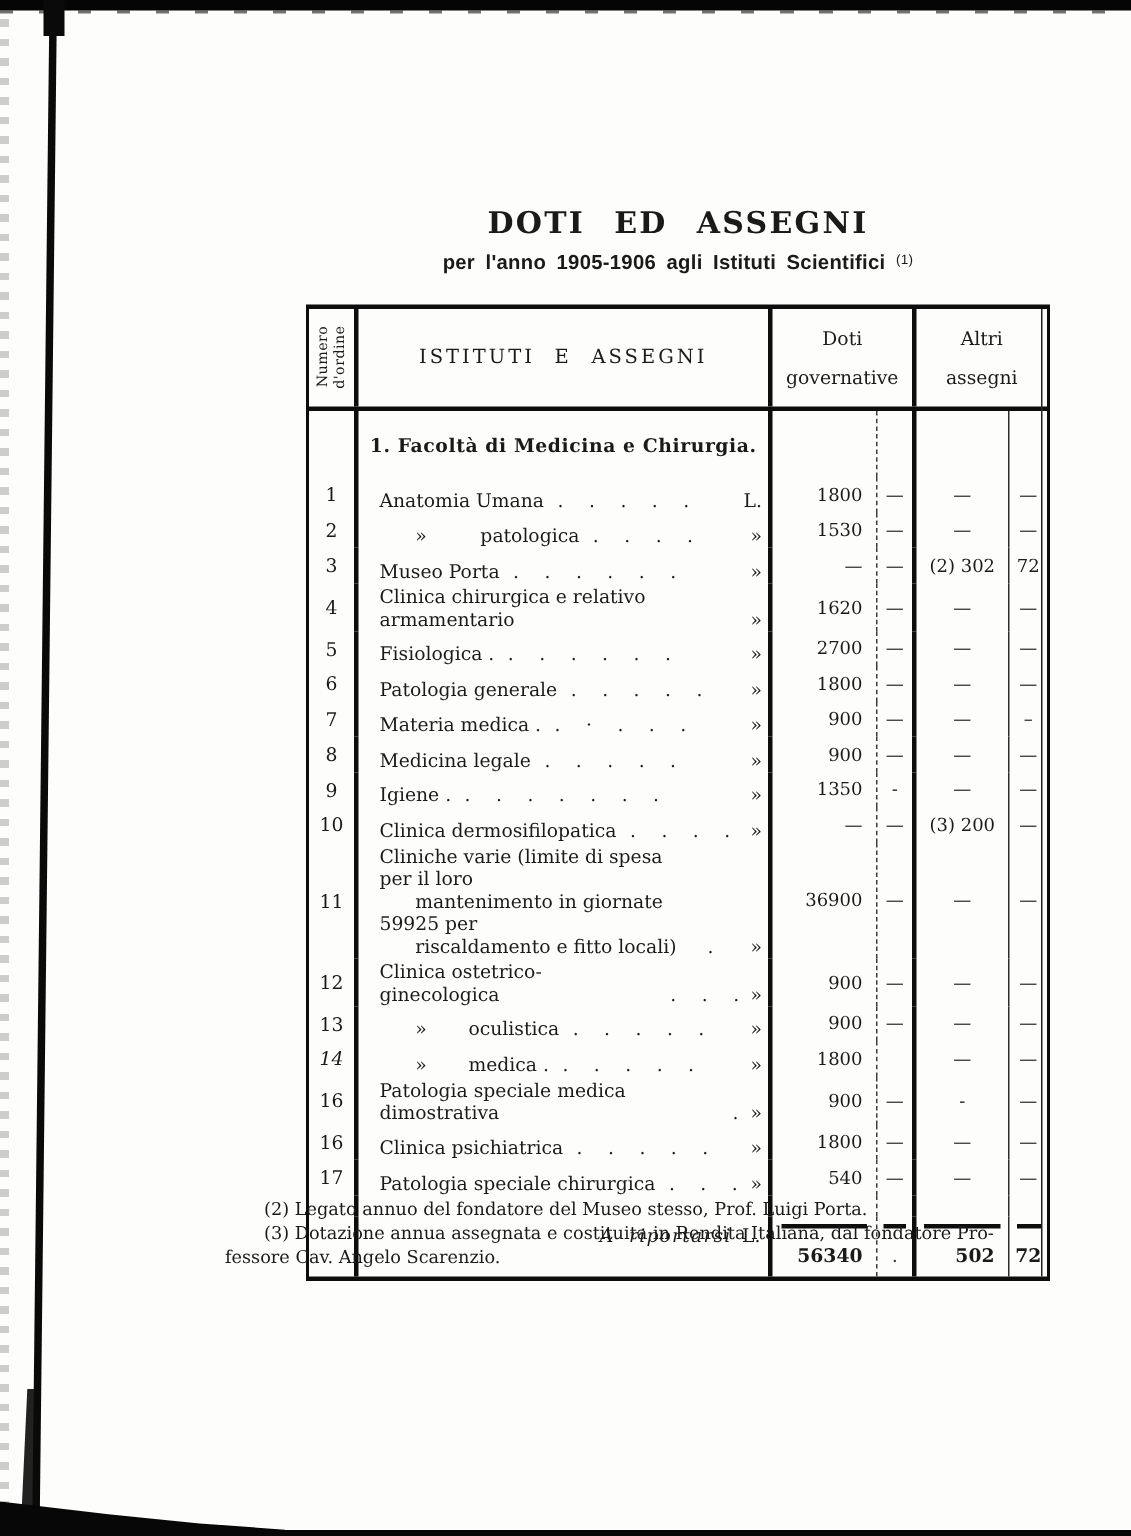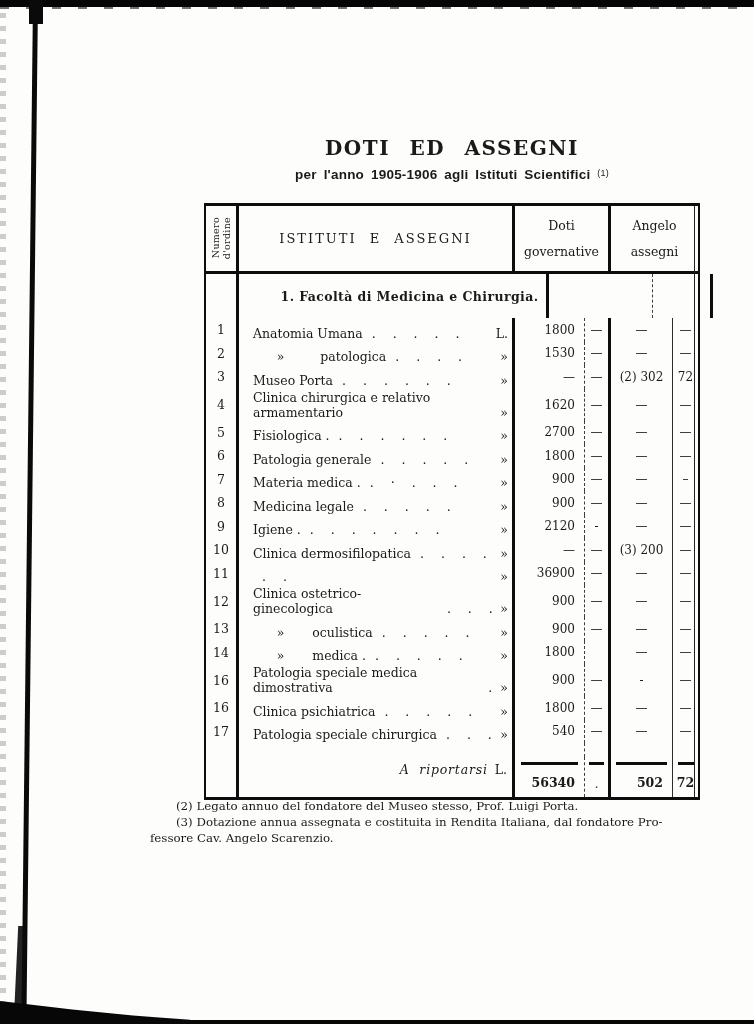--- a/index.html
+++ b/index.html
@@ -40,21 +40,21 @@
   .b-thin{border-right:1px solid #2c2c2c;}
   
   .hdr{min-height:65px;border-bottom:3px solid #0d0d0d;}
   .hdr .c{justify-content:center;}
   .num-hdr{writing-mode:vertical-rl;transform:rotate(180deg);
     font-size:9.5px;line-height:11px;text-align:center;letter-spacing:.3px;white-space:pre-wrap;
     display:block;margin:auto;}
   .hdr-istituti{font-size:13px;letter-spacing:2px;word-spacing:7px;}
   .hdr-money{flex-direction:column;justify-content:center;font-size:12.5px;line-height:26px;}
   
-  .section-row{min-height:44px;gap:34px;}
+  .section-row{min-height:44px;}
   .section-row .sect{justify-content:center;font-weight:bold;font-size:12.5px;letter-spacing:.4px;}
   
   .trow.data{min-height:23.5px;font-size:12.5px;}
   .label-cell{padding:1px 4px 1px 14px;align-items:flex-end;}
   .lbl{white-space:pre-wrap;line-height:15px;flex:0 1 auto;}
   .dots{flex:1 1 auto;overflow:hidden;white-space:nowrap;word-spacing:13px;padding-left:9px;line-height:15px;}
   .sym{flex:0 0 auto;width:16px;text-align:right;line-height:15px;}
   .money{font-size:12px;}
   .lire{justify-content:flex-end;padding-right:9px;}
   .altri-l{justify-content:center;padding-right:0;}
@@ -97,21 +97,21 @@
     <div class="c b-thick">
       <span class="num-hdr">Numero
 d'ordine</span>
     </div>
     <div class="c b-thick hdr-istituti">ISTITUTI E ASSEGNI</div>
     <div class="c b-thick hdr-money" style="grid-column:span 2;">
       <span>Doti</span>
       <span>governative</span>
     </div>
     <div class="c hdr-money" style="grid-column:span 2;">
-      <span>Angelo</span>
+      <span>Altri</span>
       <span>assegni</span>
     </div>
   </div>
 
   <div class="trow section-row">
     <div class="c b-thick"></div>
     <div class="c b-thick sect">1. Facoltà di Medicina e Chirurgia.</div>
     <div class="c b-thin-dash"></div>
     <div class="c b-thick"></div>
     <div class="c b-thin"></div>
@@ -223,21 +223,21 @@
     <div class="c money cent">—</div>
   </div>
 
   <div class="trow data">
     <div class="c b-thick" style="justify-content:center;">9</div>
     <div class="c b-thick label-cell">
       <span class="lbl">Igiene .</span>
       <span class="dots">. . . . . . .</span>
       <span class="sym">»</span>
     </div>
-    <div class="c b-thin-dash money lire">2120</div>
+    <div class="c b-thin-dash money lire">1350</div>
     <div class="c b-thick money cent">-</div>
     <div class="c b-thin money lire altri-l">—</div>
     <div class="c money cent">—</div>
   </div>
 
   <div class="trow data">
     <div class="c b-thick" style="justify-content:center;">10</div>
     <div class="c b-thick label-cell">
       <span class="lbl">Clinica dermosifilopatica</span>
       <span class="dots">. . . .</span>
@@ -245,20 +245,23 @@
     </div>
     <div class="c b-thin-dash money lire">—</div>
     <div class="c b-thick money cent">—</div>
     <div class="c b-thin money lire altri-l">(3) 200</div>
     <div class="c money cent">—</div>
   </div>
 
   <div class="trow data">
     <div class="c b-thick" style="justify-content:center;">11</div>
     <div class="c b-thick label-cell">
+      <span class="lbl">Cliniche varie (limite di spesa per il loro
+&nbsp;&nbsp;&nbsp;&nbsp;&nbsp;&nbsp;mantenimento in giornate 59925 per
+&nbsp;&nbsp;&nbsp;&nbsp;&nbsp;&nbsp;riscaldamento e fitto locali)</span>
       <span class="dots">. .</span>
       <span class="sym">»</span>
     </div>
     <div class="c b-thin-dash money lire">36900</div>
     <div class="c b-thick money cent">—</div>
     <div class="c b-thin money lire altri-l">—</div>
     <div class="c money cent">—</div>
   </div>
 
   <div class="trow data">
@@ -281,21 +284,21 @@
       <span class="dots">. . . . .</span>
       <span class="sym">»</span>
     </div>
     <div class="c b-thin-dash money lire">900</div>
     <div class="c b-thick money cent">—</div>
     <div class="c b-thin money lire altri-l">—</div>
     <div class="c money cent">—</div>
   </div>
 
   <div class="trow data">
-    <div class="c b-thick" style="justify-content:center;">14</div>
+    <div class="c b-thick" style="justify-content:center;font-style:italic;">14</div>
     <div class="c b-thick label-cell">
       <span class="lbl">&nbsp;&nbsp;&nbsp;&nbsp;&nbsp;&nbsp;»&nbsp;&nbsp;&nbsp;&nbsp;&nbsp;&nbsp;&nbsp;medica .</span>
       <span class="dots">. . . . .</span>
       <span class="sym">»</span>
     </div>
     <div class="c b-thin-dash money lire">1800</div>
     <div class="c b-thick money cent"></div>
     <div class="c b-thin money lire altri-l">—</div>
     <div class="c money cent">—</div>
   </div>

